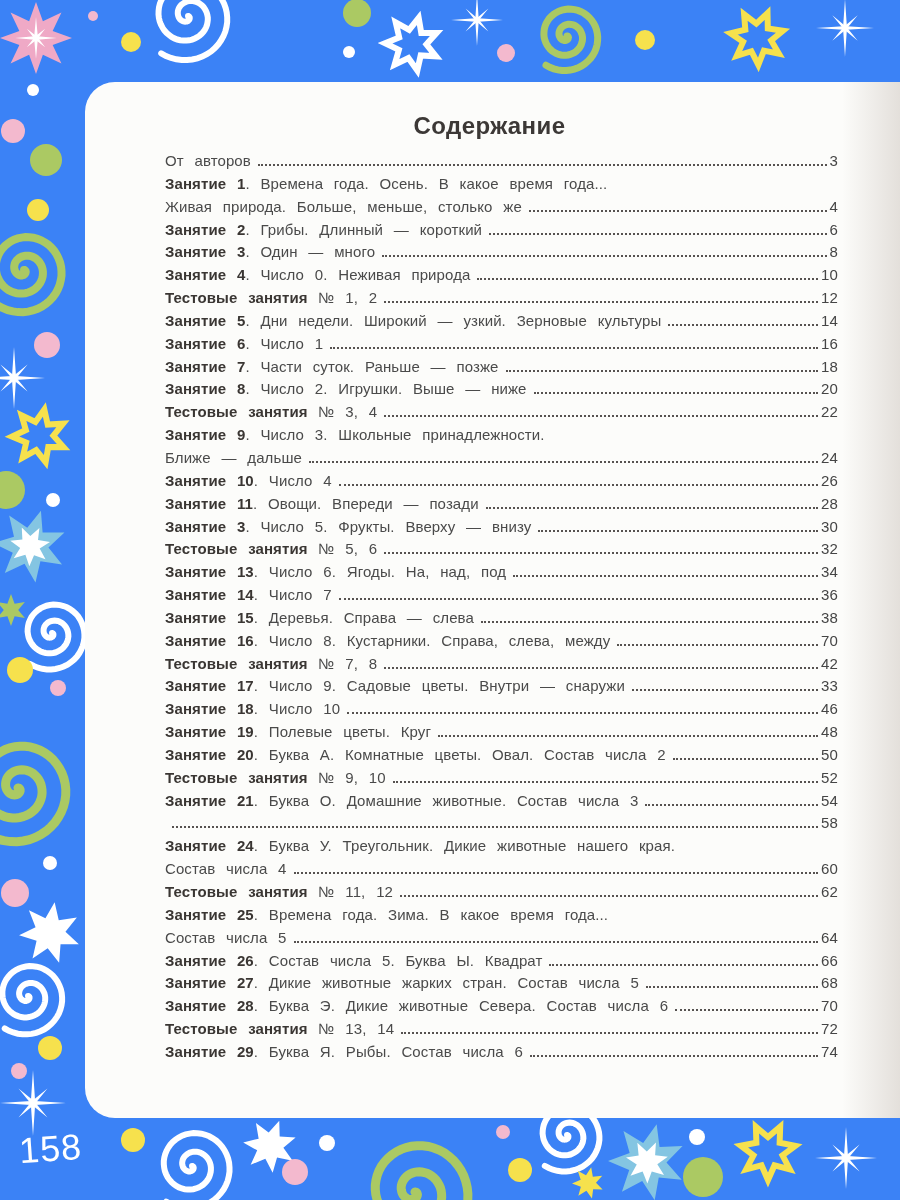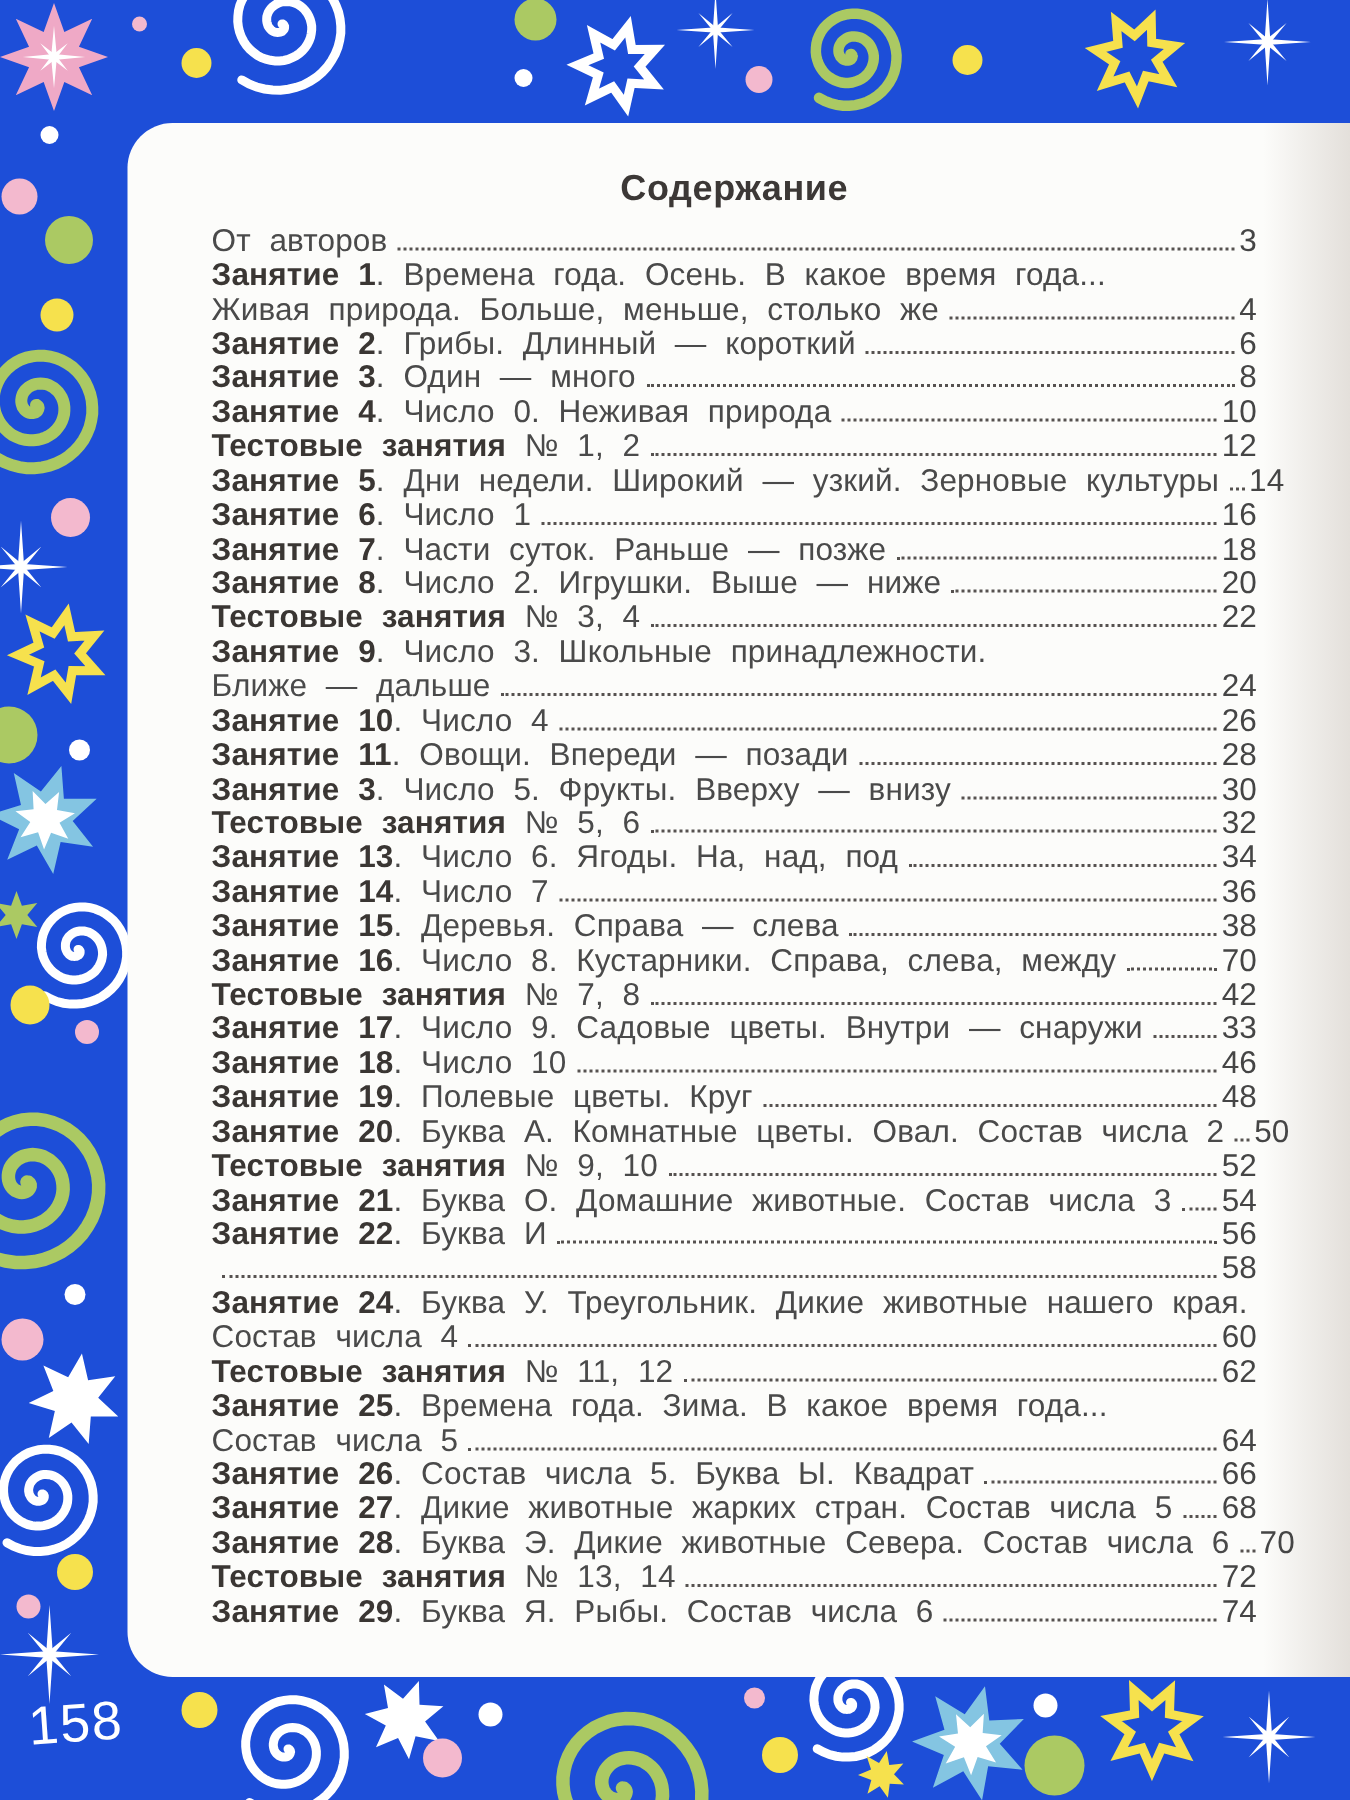--- a/index.html
+++ b/index.html
@@ -19,39 +19,39 @@
     position:absolute;top:0;right:0;bottom:0;width:58px;pointer-events:none;
     background:linear-gradient(to right, rgba(150,130,115,0), rgba(140,122,108,0.22));
   }
   .content{position:absolute;left:56px;right:62px;top:30px;}
   .title{
     margin:0 0 10px 0;text-align:center;
     font-size:24px;font-weight:700;color:#3c3836;letter-spacing:0.4px;word-spacing:2px;
   }
   .toc-row{
     display:flex;align-items:baseline;
-    font-size:21px;line-height:22.85px;color:#4a4a4a;
-    word-spacing:6.5px;letter-spacing:0.1px;
+    font-size:15px;line-height:22.85px;color:#4a4a4a;
+    word-spacing:6.5px;letter-spacing:0.1px;margin-left:24px;
   }
   .toc-row .txt{white-space:nowrap;}
   .toc-row b{font-weight:700;color:#3a3633;}
   .leader{
     flex:1 1 auto;min-width:10px;align-self:baseline;
     border-bottom:2.6px dotted #565250;margin:0 3px 3px 7px;
   }
   .num{color:#454545;word-spacing:1px;}
   .folio{
     position:absolute;left:19px;top:1128px;z-index:3;
     color:#ffffff;font-size:36px;letter-spacing:1px;transform:rotate(-4deg);
   }
 </style>
 </head>
 <body>
 
-<div class="scene" style="background: #1d4ed8;">
+<div class="scene" style="background: #3b82f6;">
   <div class="decor" id="decor">
       <svg class="deco" width="76" height="76" viewBox="-38 -38 76 76" style="left: -2px; top: 0px;">
         <polygon points="0.00,-36.00 6.89,-16.63 25.46,-25.46 16.63,-6.89 36.00,0.00 16.63,6.89 25.46,25.46 6.89,16.63 0.00,36.00 -6.89,16.63 -25.46,25.46 -16.63,6.89 -36.00,0.00 -16.63,-6.89 -25.46,-25.46 -6.89,-16.63" fill="#efa9c6"></polygon>
         <polygon points="0.00,-20.88 1.78,-1.78 20.88,0.00 1.78,1.78 0.00,20.88 -1.78,1.78 -20.88,0.00 -1.78,-1.78" fill="#ffffff"></polygon>
         <polygon points="9.16,-9.16 2.16,0.00 9.16,9.16 0.00,2.16 -9.16,9.16 -2.16,0.00 -9.16,-9.16 -0.00,-2.16" fill="#ffffff"></polygon>
       </svg>
       <div class="dot" style="height: 10px; width: 10px; background: rgb(243, 185, 206); left: 88px; top: 11px;"></div>
       <div class="dot" style="height: 20px; width: 20px; background: rgb(246, 225, 77); left: 121px; top: 32px;"></div>
       <svg class="deco" width="108" height="108" viewBox="-54 -54 108 108" style="left: 134px; top: -38px;">
         <path d="M0.0 0.0 L0.4 0.0 L0.7 0.2 L1.0 0.4 L1.3 0.7 L1.5 1.1 L1.7 1.5 L1.7 1.9 L1.7 2.5 L1.6 3.0 L1.4 3.5 L1.0 4.0 L0.6 4.4 L0.1 4.9 L-0.6 5.2 L-1.3 5.5 L-2.0 5.6 L-2.9 5.7 L-3.7 5.6 L-4.6 5.4 L-5.5 5.1 L-6.4 4.6 L-7.2 4.0 L-8.0 3.2 L-8.7 2.3 L-9.3 1.3 L-9.7 0.2 L-10.0 -1.0 L-10.2 -2.3 L-10.2 -3.6 L-10.1 -5.0 L-9.7 -6.3 L-9.2 -7.7 L-8.4 -9.0 L-7.5 -10.3 L-6.4 -11.4 L-5.1 -12.4 L-3.7 -13.3 L-2.2 -14.0 L-0.5 -14.6 L1.3 -14.9 L3.2 -15.0 L5.1 -14.9 L7.0 -14.5 L8.8 -13.9 L10.7 -13.0 L12.4 -11.9 L14.1 -10.5 L15.5 -9.0 L16.8 -7.2 L17.9 -5.2 L18.8 -3.1 L19.4 -0.8 L19.8 1.5 L19.8 3.9 L19.5 6.4 L19.0 8.9 L18.1 11.3 L16.9 13.6 L15.4 15.8 L13.6 17.8 L11.6 19.6 L9.3 21.2 L6.8 22.5 L4.1 23.6 L1.3 24.3 L-1.6 24.6 L-4.6 24.6 L-7.7 24.2 L-10.7 23.5 L-13.6 22.4 L-16.4 20.9 L-19.0 19.0 L-21.5 16.8 L-23.7 14.3 L-25.5 11.6 L-27.1 8.5 L-28.3 5.3 L-29.1 1.9 L-29.5 -1.6 L-29.4 -5.2 L-29.0 -8.8 L-28.1 -12.4 L-26.7 -15.8 L-24.9 -19.1 L-22.7 -22.2 L-20.1 -25.1 L-17.2 -27.6 L-13.9 -29.8 L-10.3 -31.6 L-6.5 -33.0 L-2.6 -33.9 L1.5 -34.4 L5.7 -34.3 L9.9 -33.7 L14.0 -32.7 L18.0 -31.1 L21.8 -29.0 L25.4 -26.4 L28.6 -23.5 L31.5 -20.1 L34.1 -16.3 L36.1 -12.2 L37.7 -7.9 L38.7 -3.4 L39.2 1.3 L39.2 6.1 L38.5 10.8 L37.3 15.5 L35.5 20.0 L33.1 24.3 L30.3 28.4 L26.9 32.1 L23.1 35.4 L18.8 38.2 L14.2 40.6 L9.3 42.3 L4.2 43.5 L-1.0 44.1 L-6.3 44.0 L-11.7 43.3 L-16.9 42.0 L-22.0 40.0 L-26.8 37.3" fill="none" stroke="#ffffff" stroke-width="6" stroke-linecap="round"></path>
@@ -296,25 +296,20 @@
           </div>
           <div class="toc-row">
             <span class="txt"><b>Тестовые занятия</b> № 9, 10</span>
             <span class="leader"></span>
             <span class="num">52</span>
           </div>
           <div class="toc-row">
             <span class="txt"><b>Занятие 21</b>. Буква О. Домашние животные. Состав числа 3</span>
             <span class="leader"></span>
             <span class="num">54</span>
-          </div>
-          <div class="toc-row">
-            <span class="txt"><b>Занятие 22</b>. Буква И</span>
-            <span class="leader"></span>
-            <span class="num">56</span>
           </div>
           <div class="toc-row">
             <span class="leader"></span>
             <span class="num">58</span>
           </div>
           <div class="toc-row">
             <span class="txt"><b>Занятие 24</b>. Буква У. Треугольник. Дикие животные нашего края.</span>
           </div>
           <div class="toc-row">
             <span class="txt">Состав числа 4</span>

